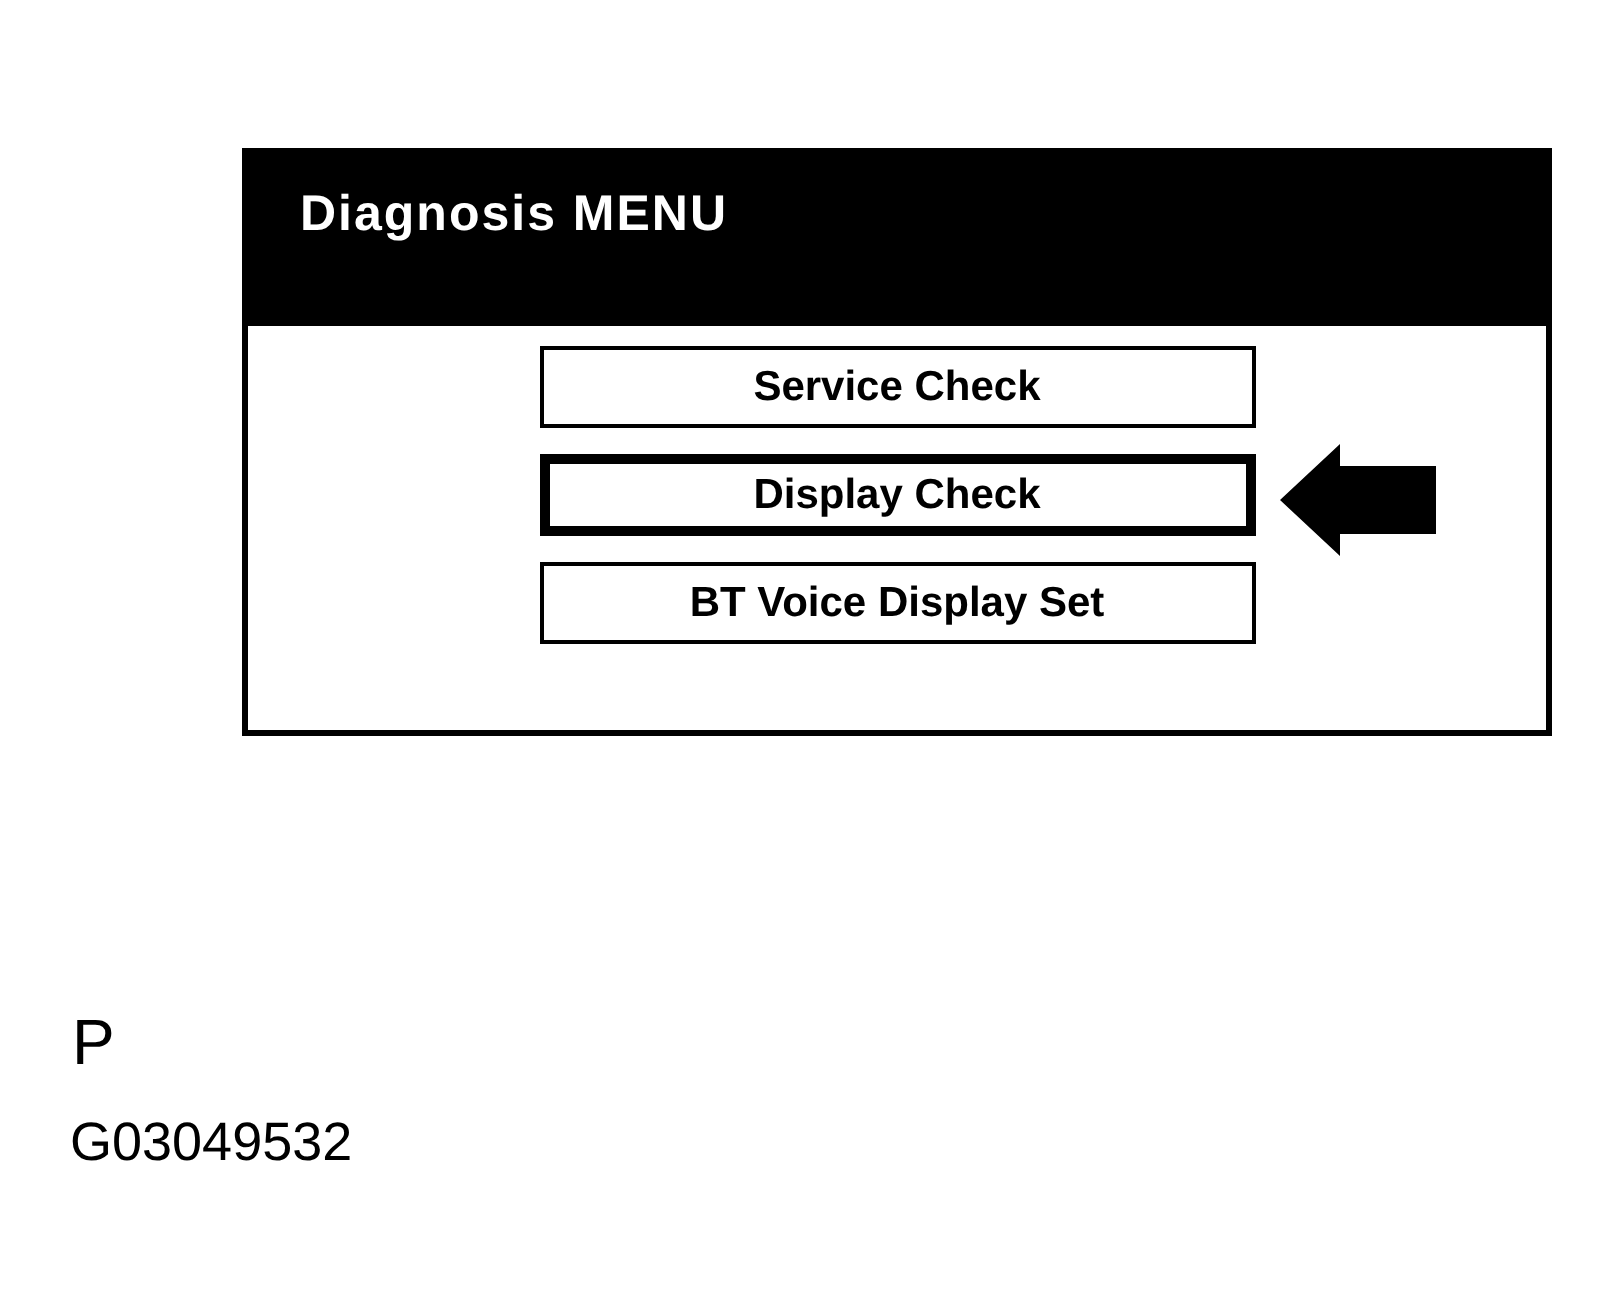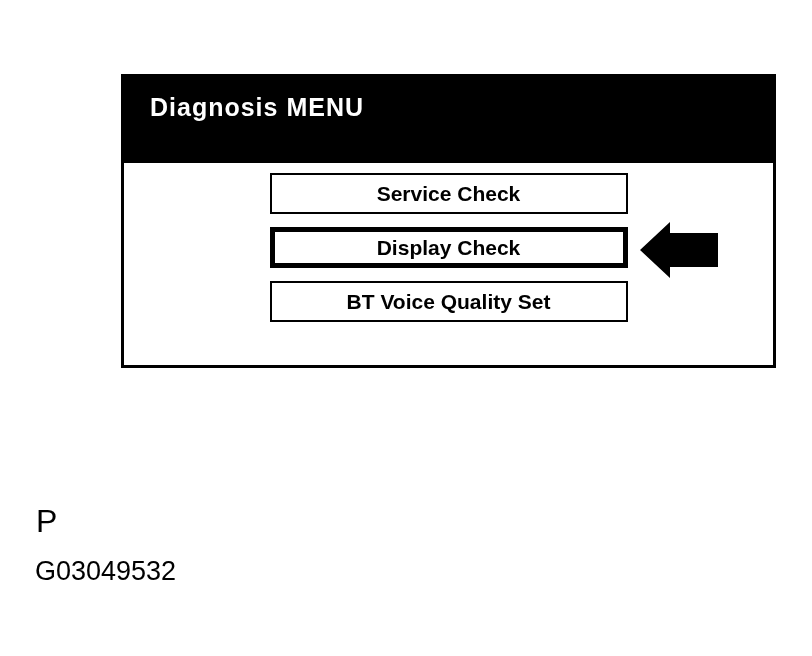--- a/index.html
+++ b/index.html
@@ -82,21 +82,21 @@
     <span class="screen-title">Diagnosis MENU</span>
   </div>
   <div class="menu">
       <div class="menu-btn">
         <span class="label">Service Check</span>
       </div>
       <div class="menu-btn selected">
         <span class="label">Display Check</span>
       </div>
       <div class="menu-btn">
-        <span class="label">BT Voice Quality Set</span>
+        <span class="label">BT Voice Display Set</span>
       </div>
     </div>
 </div>
 
 <svg class="pointer-arrow" viewBox="0 0 78 56" xmlns="http://www.w3.org/2000/svg">
   <polygon points="0,28 30,0 30,11 78,11 78,45 30,45 30,56" fill="#000000"></polygon>
 </svg>
 
 <div class="page-letter">P</div>
 

